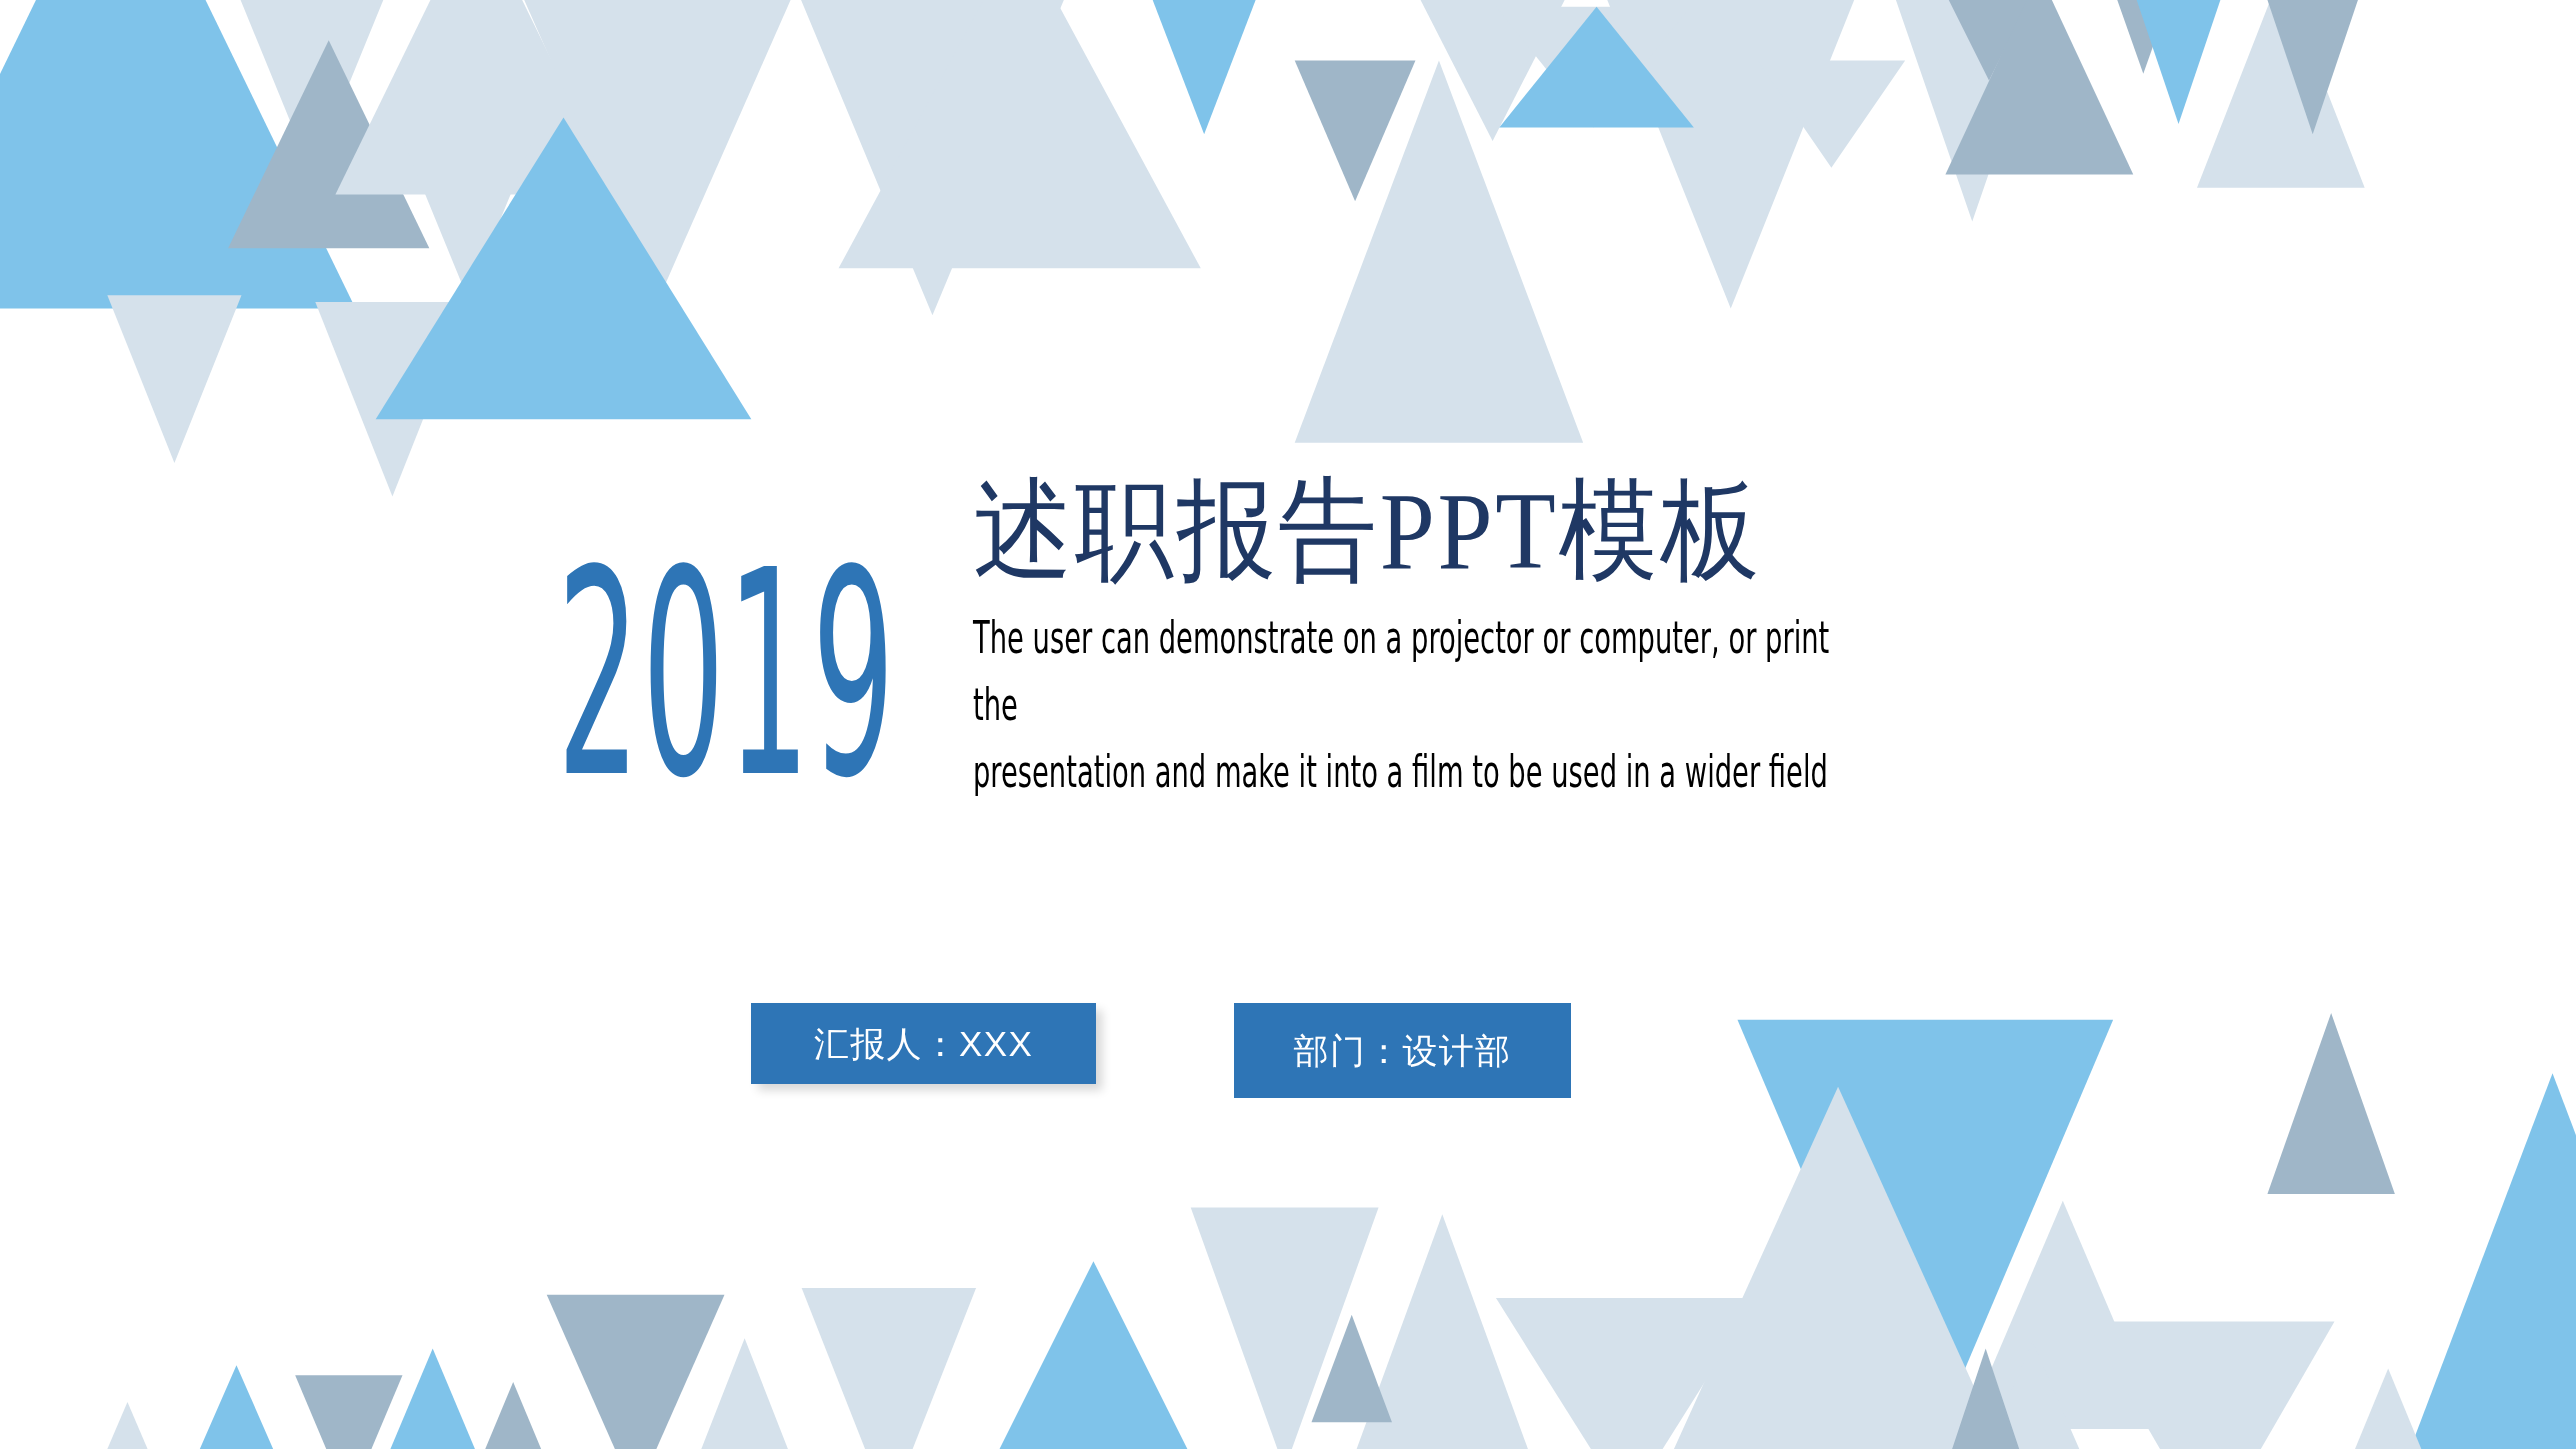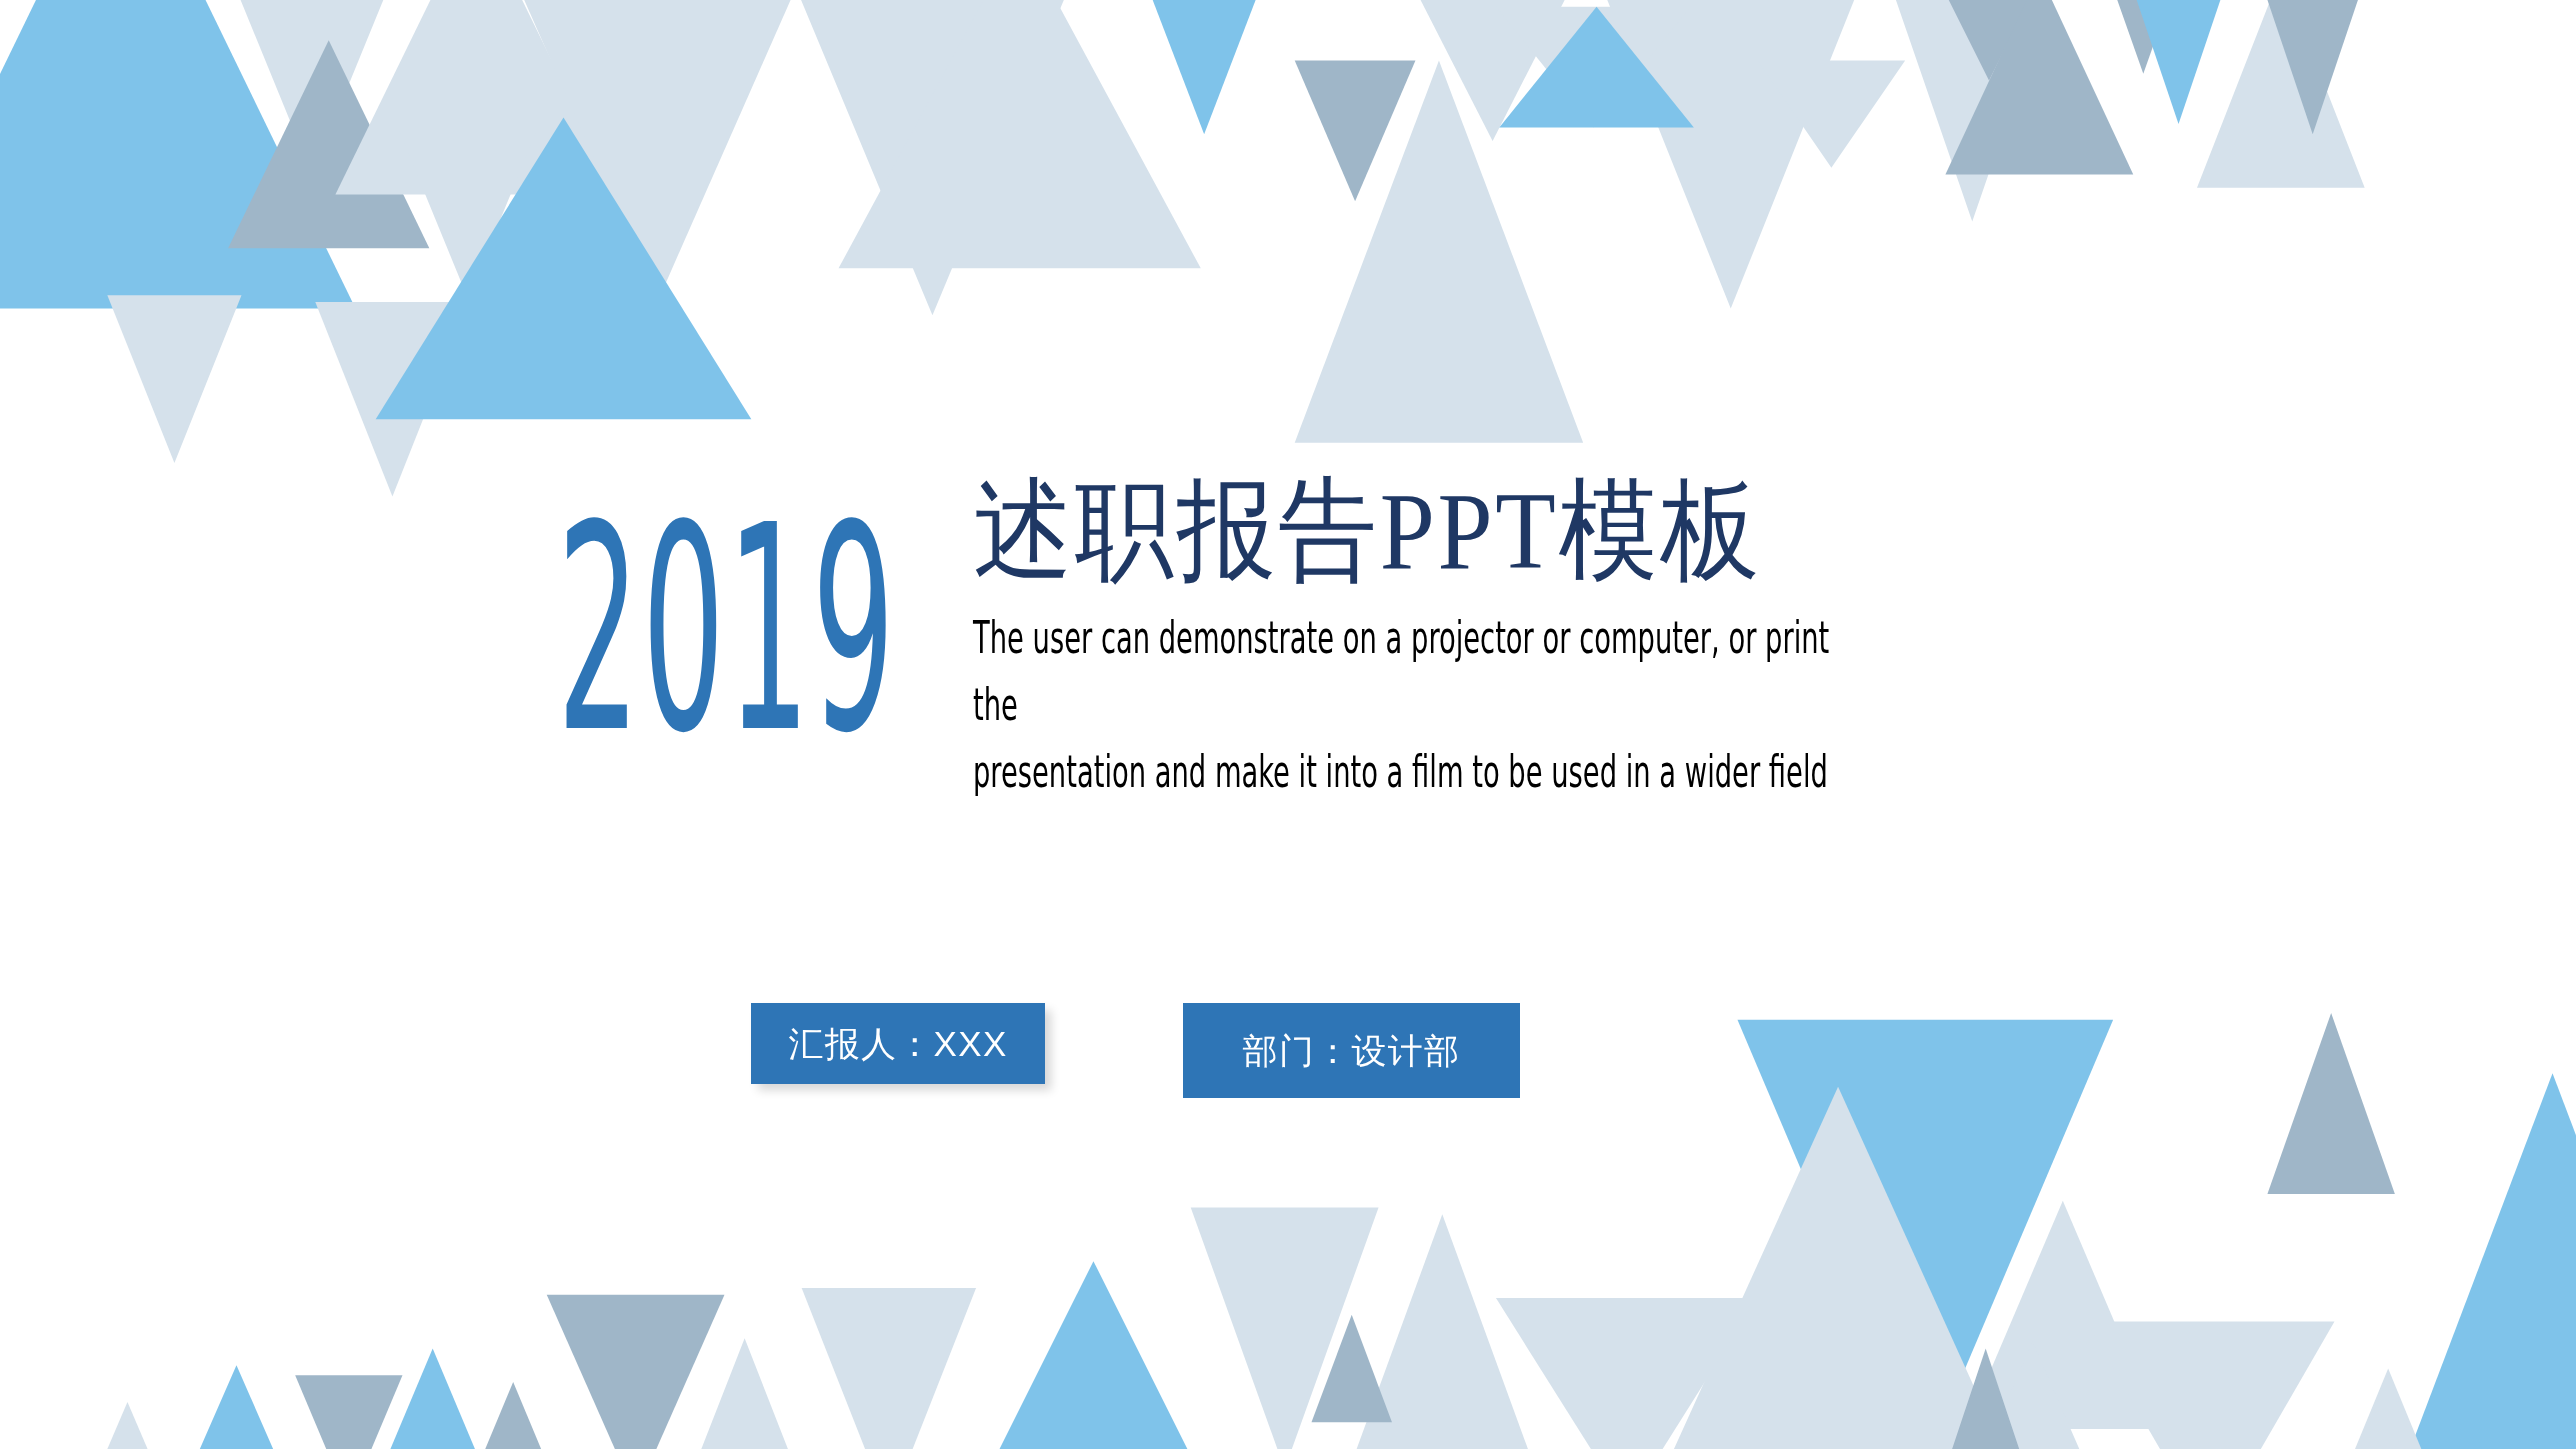--- a/index.html
+++ b/index.html
@@ -31,21 +31,21 @@
     left: 0;
     top: 0;
     width: 2576px;
     height: 1449px;
   }
   #title-row {
     position: absolute;
     left: 557px;
     top: 470px;
     display: flex;
-    align-items: center;
+    align-items: flex-end;
   }
   #year {
     font-family: "DejaVu Sans Condensed", "Liberation Sans Narrow", "Liberation Sans", sans-serif;
     font-size: 268px;
     line-height: 0.82;
     font-weight: 400;
     color: #2E75B6;
     letter-spacing: 4px;
     transform: scaleX(0.54) scaleY(1.06);
     transform-origin: left top;
@@ -93,21 +93,21 @@
     line-height: 1;
     display: flex;
     align-items: center;
     justify-content: center;
     box-sizing: border-box;
     letter-spacing: 1.3px;
     border: none;
     cursor: pointer;
   }
   #btn-reporter {
-    width: 294px;
+    width: 345px;
     height: 81px;
     box-shadow: 6.7px 6.7px 9.4px rgba(0,0,0,0.16);
   }
   #btn-department {
     width: 337px;
     height: 95px;
     margin-left: 138px;
   }
 </style>
 </head>

